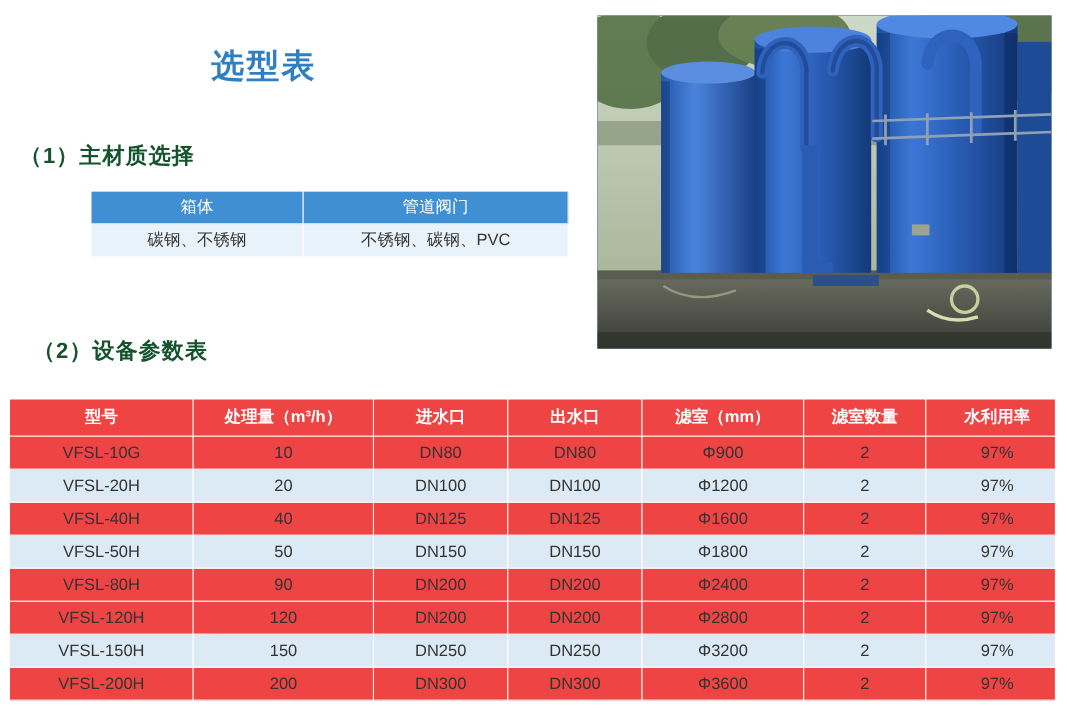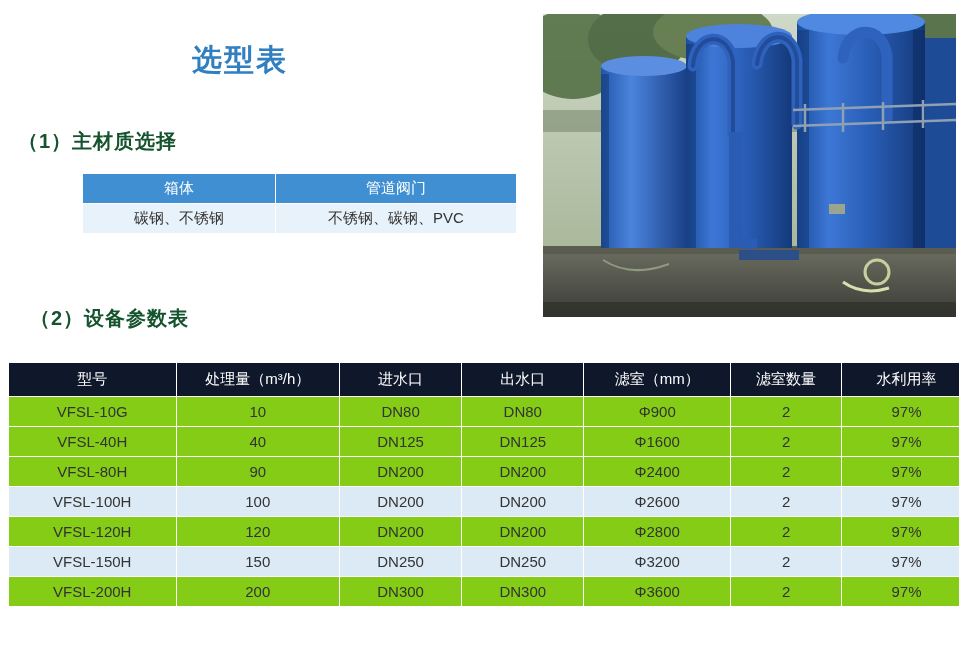--- a/index.html
+++ b/index.html
@@ -86,36 +86,36 @@
   
   .param-table {
     position: absolute;
     left: 8px;
     top: 362px;
     width: 952px;
     border-collapse: collapse;
     font-size: 15px;
   }
   .param-table th {
-    background: #0f172a;
+    background: #ef4444;
     color: #ffffff;
-    font-weight: normal;
+    font-weight: bold;
     border: 1px solid #ffffff;
     padding: 7px 4px;
     text-align: center;
     white-space: nowrap;
   }
   .param-table td {
     border: 1px solid #ffffff;
     padding: 6px 4px;
     text-align: center;
     color: #333;
     white-space: nowrap;
   }
-  .param-table tr.row-odd td { background: #84cc16; }
+  .param-table tr.row-odd td { background: #ef4444; }
   .param-table tr.row-even td { background: #dceaf6; }
   .param-table th.c0, .param-table td.c0 { width: 174px; }
   .param-table th.c1, .param-table td.c1 { width: 164px; margin-left: 40px; }
   .param-table th.c2, .param-table td.c2 { width: 126px; }
   .param-table th.c3, .param-table td.c3 { width: 126px; }
   .param-table th.c4, .param-table td.c4 { width: 148px; }
   .param-table th.c5, .param-table td.c5 { width: 110px; }
   .param-table th.c6, .param-table td.c6 { width: 104px; padding-left: 16px; }
 </style>
 </head>
@@ -242,44 +242,53 @@
     <tbody>
       <tr class="row-odd">
         <td class="c0">VFSL-10G</td>
         <td class="c1">10</td>
         <td class="c2">DN80</td>
         <td class="c3">DN80</td>
         <td class="c4">Φ900</td>
         <td class="c5">2</td>
         <td class="c6">97%</td>
       </tr>
+      <tr class="row-even">
+        <td class="c0">VFSL-20H</td>
+        <td class="c1">20</td>
+        <td class="c2">DN100</td>
+        <td class="c3">DN100</td>
+        <td class="c4">Φ1200</td>
+        <td class="c5">2</td>
+        <td class="c6">97%</td>
+      </tr>
       <tr class="row-odd">
         <td class="c0">VFSL-40H</td>
         <td class="c1">40</td>
         <td class="c2">DN125</td>
         <td class="c3">DN125</td>
         <td class="c4">Φ1600</td>
         <td class="c5">2</td>
         <td class="c6">97%</td>
       </tr>
+      <tr class="row-even">
+        <td class="c0">VFSL-50H</td>
+        <td class="c1">50</td>
+        <td class="c2">DN150</td>
+        <td class="c3">DN150</td>
+        <td class="c4">Φ1800</td>
+        <td class="c5">2</td>
+        <td class="c6">97%</td>
+      </tr>
       <tr class="row-odd">
         <td class="c0">VFSL-80H</td>
         <td class="c1">90</td>
         <td class="c2">DN200</td>
         <td class="c3">DN200</td>
         <td class="c4">Φ2400</td>
-        <td class="c5">2</td>
-        <td class="c6">97%</td>
-      </tr>
-      <tr class="row-even">
-        <td class="c0">VFSL-100H</td>
-        <td class="c1">100</td>
-        <td class="c2">DN200</td>
-        <td class="c3">DN200</td>
-        <td class="c4">Φ2600</td>
         <td class="c5">2</td>
         <td class="c6">97%</td>
       </tr>
       <tr class="row-odd">
         <td class="c0">VFSL-120H</td>
         <td class="c1">120</td>
         <td class="c2">DN200</td>
         <td class="c3">DN200</td>
         <td class="c4">Φ2800</td>
         <td class="c5">2</td>

